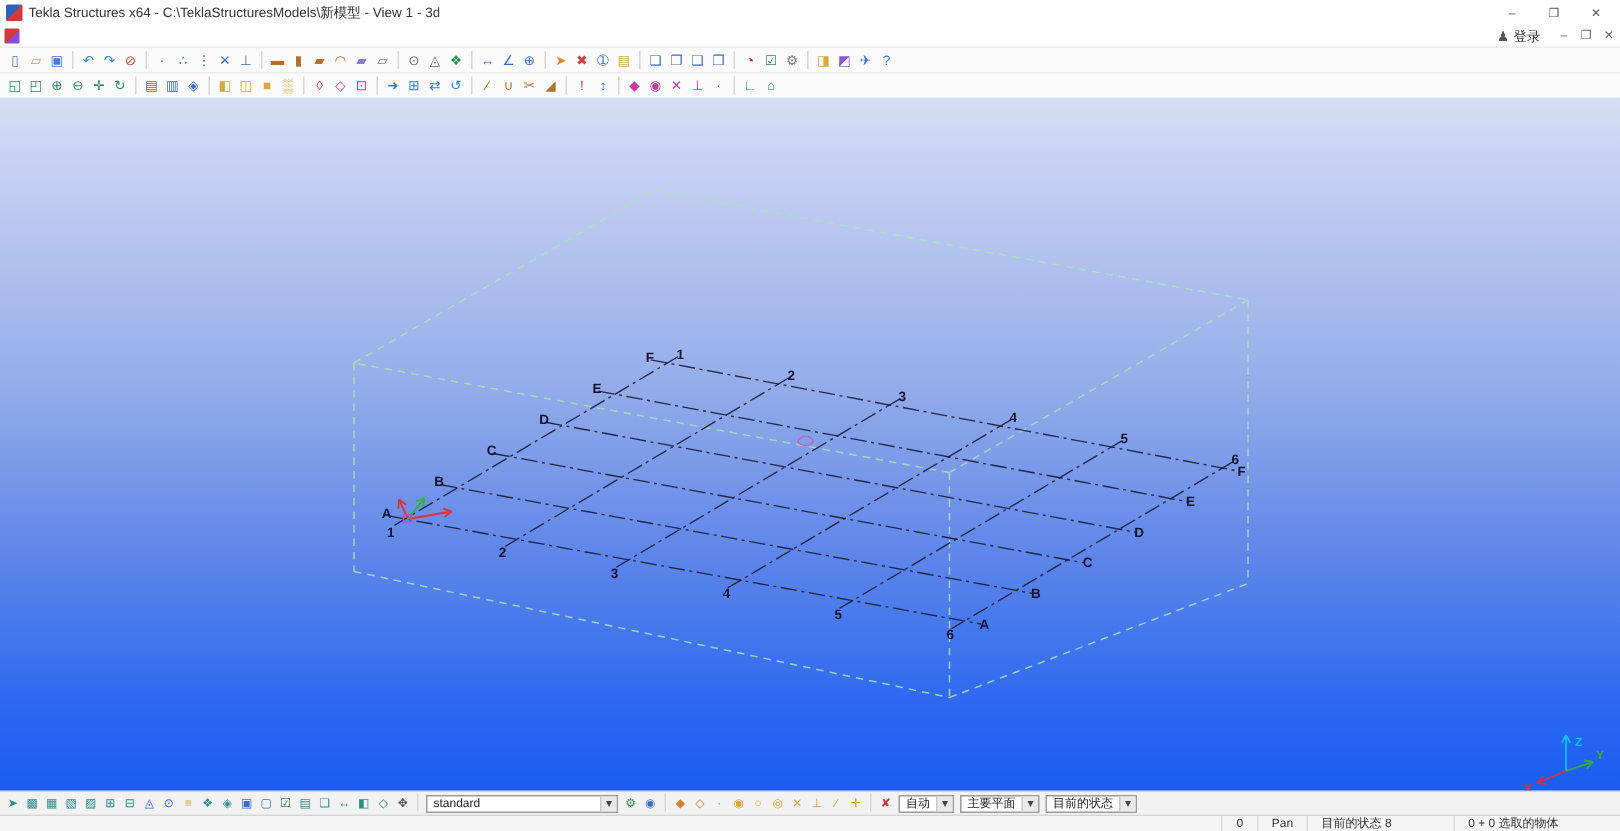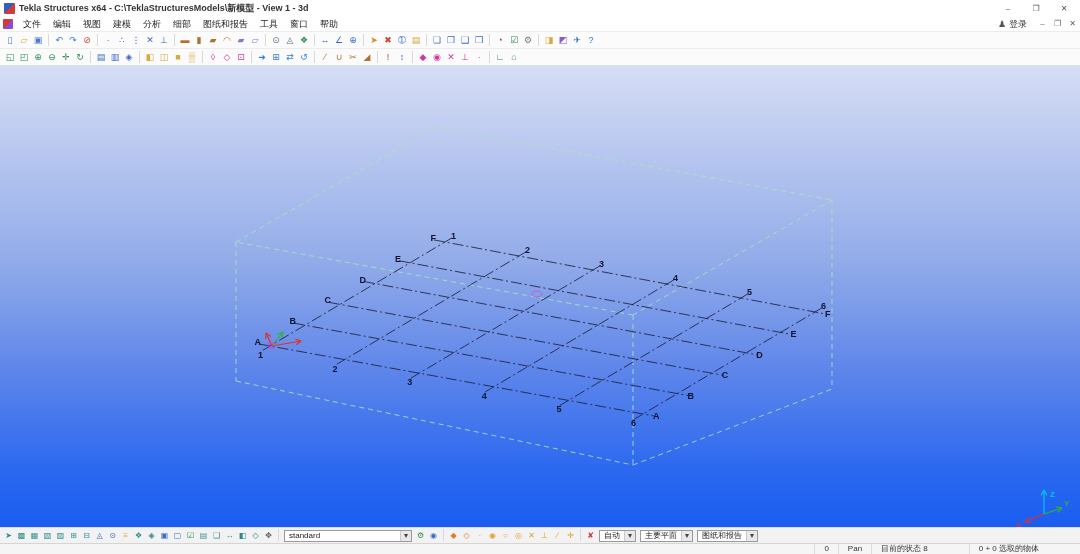--- a/index.html
+++ b/index.html
@@ -2,21 +2,21 @@
 <html><head>
 <meta charset="utf-8">
 <style>
   *{box-sizing:border-box;margin:0;padding:0;}
   html,body{width:1080px;height:554px;overflow:hidden;}
   body{font-family:"Liberation Sans","DejaVu Sans",sans-serif;background:#fff;}
 
   
   .titlebar{height:17px;display:flex;align-items:center;background:#ffffff;font-size:9px;color:#333;padding:0 4px;gap:4px;}
   .app-icon{width:11px;height:11px;border-radius:1px;background:linear-gradient(135deg,#2f5fbf 0 48%,#d23a3a 48% 100%);flex:0 0 auto;}
-  .title-text{white-space:nowrap;overflow:hidden;font-weight:bold;}
+  .title-text{white-space:nowrap;overflow:hidden;}
   .spacer{flex:1;}
   .win-btn{width:24px;text-align:center;font-size:8px;line-height:17px;color:#555;}
 
   
   .menubar{height:14px;display:flex;align-items:center;background:#ffffff;font-size:9px;color:#222;}
   .child-icon{width:10px;height:10px;margin:0 4px 0 3px;border-radius:1px;background:linear-gradient(135deg,#d23a3a 0 55%,#8a4be0 55% 100%);flex:0 0 auto;}
   .menu-item{padding:0 6px;line-height:14px;white-space:nowrap;cursor:default;}
   .login{display:flex;align-items:center;gap:3px;padding:0 8px;color:#333;white-space:nowrap;}
   .person-icon{font-size:9px;color:#555;}
   .child-btn{width:15px;text-align:center;font-size:8px;color:#666;line-height:14px;}
@@ -56,33 +56,20 @@
   <span class="app-icon"></span>
   <span class="title-text">Tekla Structures x64 - C:\TeklaStructuresModels\新模型  - View 1 - 3d</span>
   <span class="spacer"></span>
   <span class="win-btn">–</span>
   <span class="win-btn">❐</span>
   <span class="win-btn">✕</span>
 </div>
 
 <div class="menubar">
   <span class="child-icon"></span>
-  <span style="display:flex">
-
-  <span class="menu-item">文件</span>
-      <span class="menu-item">编辑</span>
-      <span class="menu-item">视图</span>
-      <span class="menu-item">建模</span>
-      <span class="menu-item">分析</span>
-      <span class="menu-item">细部</span>
-      <span class="menu-item">图纸和报告</span>
-      <span class="menu-item">工具</span>
-      <span class="menu-item">窗口</span>
-      <span class="menu-item">帮助</span>
-    </span>
   <span class="spacer"></span>
   <span class="login">
     <span class="person-icon">♟</span>
     <span>登录</span>
   </span>
   <span class="child-btn">–</span>
   <span class="child-btn">❐</span>
   <span class="child-btn">✕</span>
 </div>
 
@@ -306,21 +293,21 @@
 
   <span class="combo">
         <span>自动</span>
         <span class="arrow">▾</span>
       </span>
       <span class="combo">
         <span>主要平面</span>
         <span class="arrow">▾</span>
       </span>
       <span class="combo">
-        <span>图纸和报告</span>
+        <span>目前的状态</span>
         <span class="arrow">▾</span>
       </span>
     </span>
   <span class="spacer"></span>
 </div>
 
 <div class="statusbar">
   <span class="spacer"></span>
   <span class="status-cell">0</span>
   <span class="status-cell">Pan</span>

